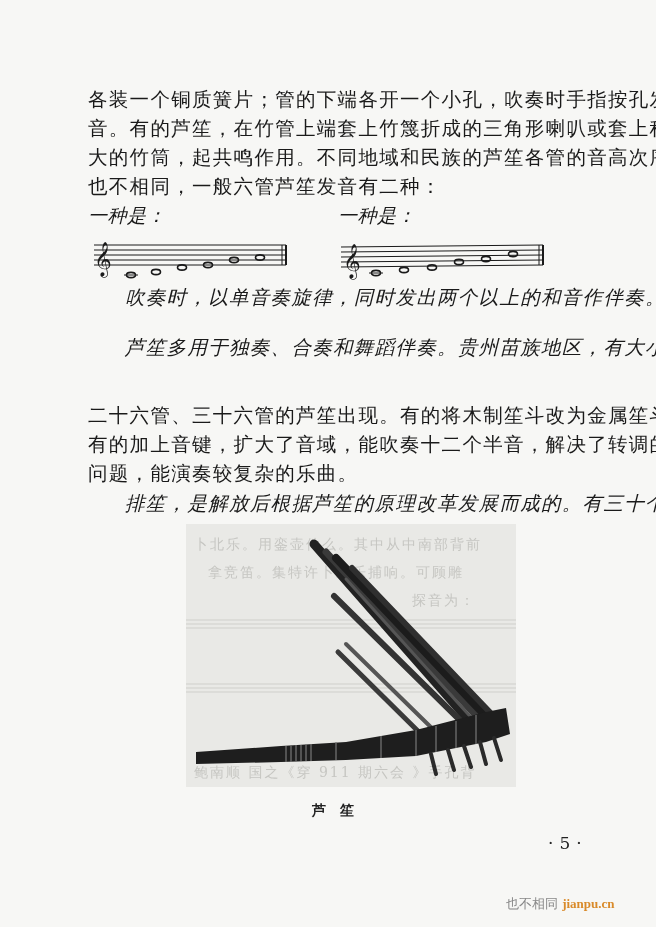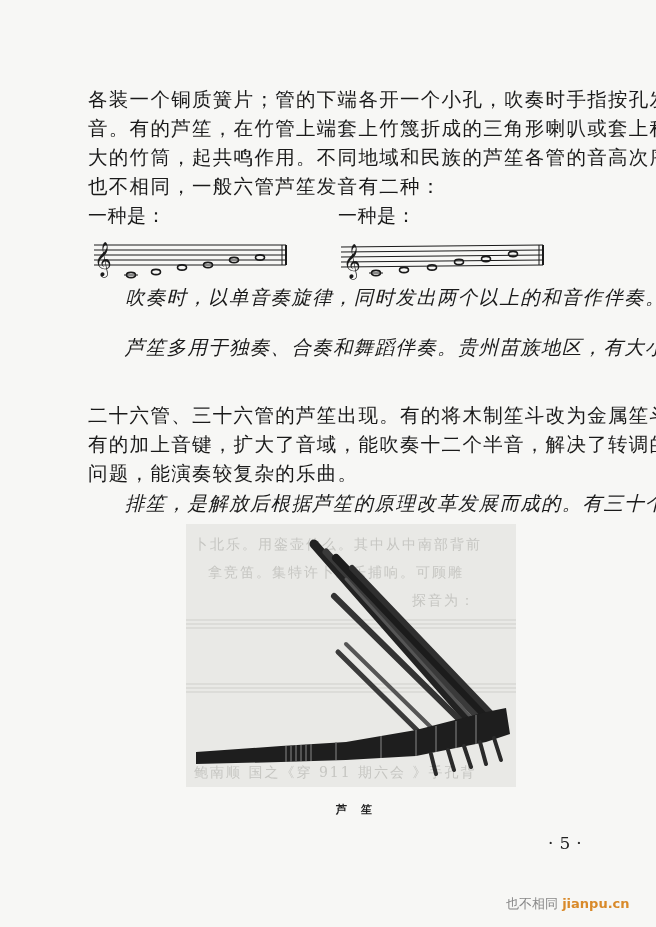--- a/index.html
+++ b/index.html
@@ -10,47 +10,47 @@
     color: #1a1a1a;
     position: relative;
   }
   .page { position: absolute; left: 0; top: 0; width: 656px; height: 927px; }
   .line {
     position: absolute; left: 88px; width: 500px;
     font-size: 19.5px; line-height: 24px; white-space: nowrap;
     letter-spacing: 1.3px;
   }
   .indent { left: 125px; font-style: italic; }
-  .label { position: absolute; font-size: 19px; line-height: 24px; letter-spacing: 0.5px; }
+  .label { position: absolute; font-size: 19px; line-height: 24px; letter-spacing: 0.5px; font-style: italic; }
 
   .staff { position: absolute; }
   .staff svg { display: block; }
 
   .photo {
     position: absolute; left: 186px; top: 524px; width: 330px; height: 263px;
     background: #e9e9e6;
     overflow: hidden;
   }
   .photo svg { display: block; }
   .ghost {
     position: absolute; font-size: 14px; color: #c6c6c2; white-space: nowrap; letter-spacing: 2px;
   }
   .caption {
-    position: absolute; left: 336px; top: 802px; font-size: 11px; letter-spacing: 14px;
+    position: absolute; left: 312px; top: 802px; font-size: 14px; letter-spacing: 14px;
     font-weight: bold; color: #222;
   }
   .pagenum {
     position: absolute; left: 548px; top: 833px; font-size: 17px; color: #222;
     letter-spacing: 6px;
   }
   .watermark {
     position: absolute; left: 506px; top: 895px; font-size: 13px; color: #888;
     font-family: "DejaVu Sans", "Liberation Sans", sans-serif; white-space: nowrap;
   }
-  .watermark .url { color: #d98a2a; font-weight: bold; }
+  .watermark .url { color: #d98a2a; font-weight: bold; font-family: Liberation Serif, serif; }
 </style>
 </head>
 <body>
 
 <div class="page">
 
   <div class="line" style="top:88px">各装一个铜质簧片；管的下端各开一个小孔，吹奏时手指按孔发</div>
   <div class="line" style="top:117px">音。有的芦笙，在竹管上端套上竹篾折成的三角形喇叭或套上稍</div>
   <div class="line" style="top:146px">大的竹筒，起共鸣作用。不同地域和民族的芦笙各管的音高次序</div>
   <div class="line" style="top:175px">也不相同，一般六管芦笙发音有二种：</div>

